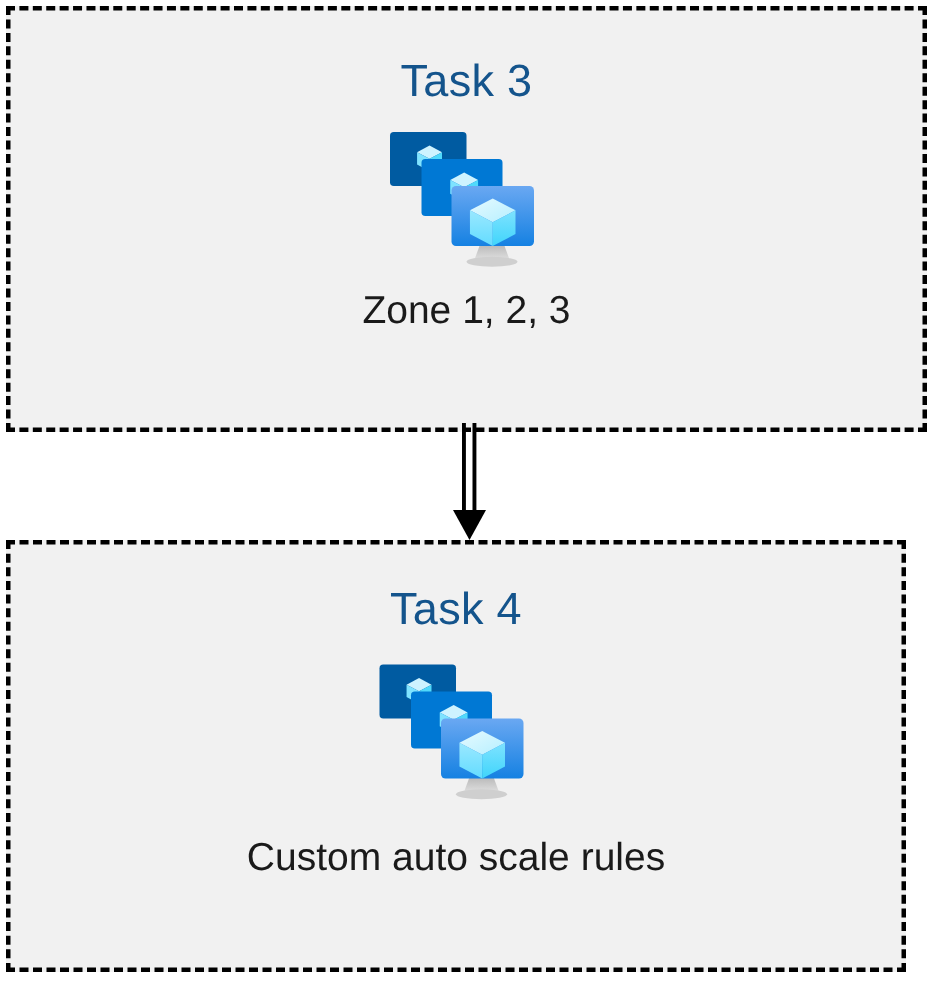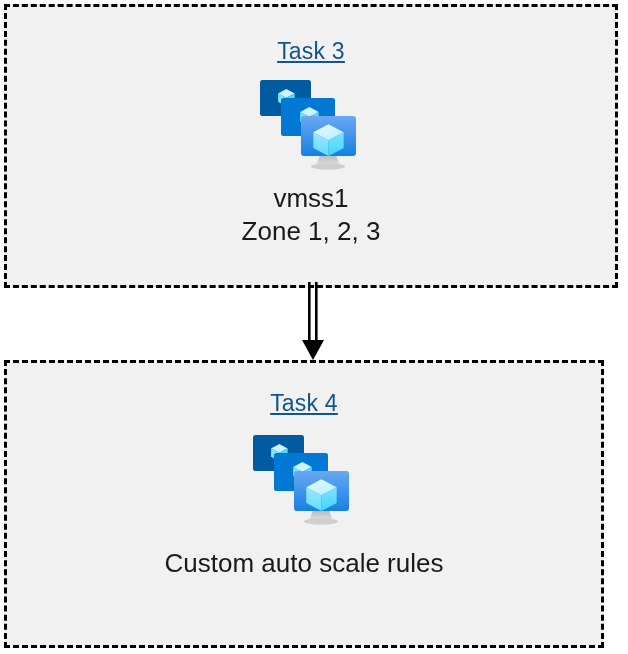--- a/index.html
+++ b/index.html
@@ -49,27 +49,26 @@
     width: 100%;
     height: 100%;
     display: flex;
     flex-direction: column;
     align-items: center;
   }
 
   
   .task-title {
     color: #14548c;
-    font-size: 23px;
+    font-size: 30px;
     line-height: 1.05;
     font-weight: 400;
     letter-spacing: 0.2px;
     text-align: center;
     white-space: nowrap;
-    text-decoration: underline;
   }
 
   #task-box-1 .task-title { margin-top: 32px; }
   #task-box-2 .task-title { margin-top: 28px; }
 
   
   .caption {
     color: #1a1a1a;
     font-size: 26px;
     line-height: 1.28;
@@ -162,21 +161,20 @@
             <g transform="translate(53,47) scale(0.66)">
               <polygon points="28,2 51,14 28,26 5,14" fill="url(#cubeTop1)"></polygon>
               <polygon points="5,14 28,26 28,50 5,38" fill="url(#cubeLeft1)"></polygon>
               <polygon points="51,14 28,26 28,50 51,38" fill="url(#cubeRight1)"></polygon>
             </g>
           </g>
         </svg>
       </div>
 
       <div class="caption" id="task-1-caption">
-        <div>vmss1</div>
         <div>Zone 1, 2, 3</div>
       </div>
 
     </div>
   </div>
 
   <div id="connector-arrow">
     <svg width="36" height="82" viewBox="0 0 36 82" xmlns="http://www.w3.org/2000/svg" aria-hidden="true">
 
       <rect x="12" y="0" width="2.6" height="62" fill="#000000"></rect>

